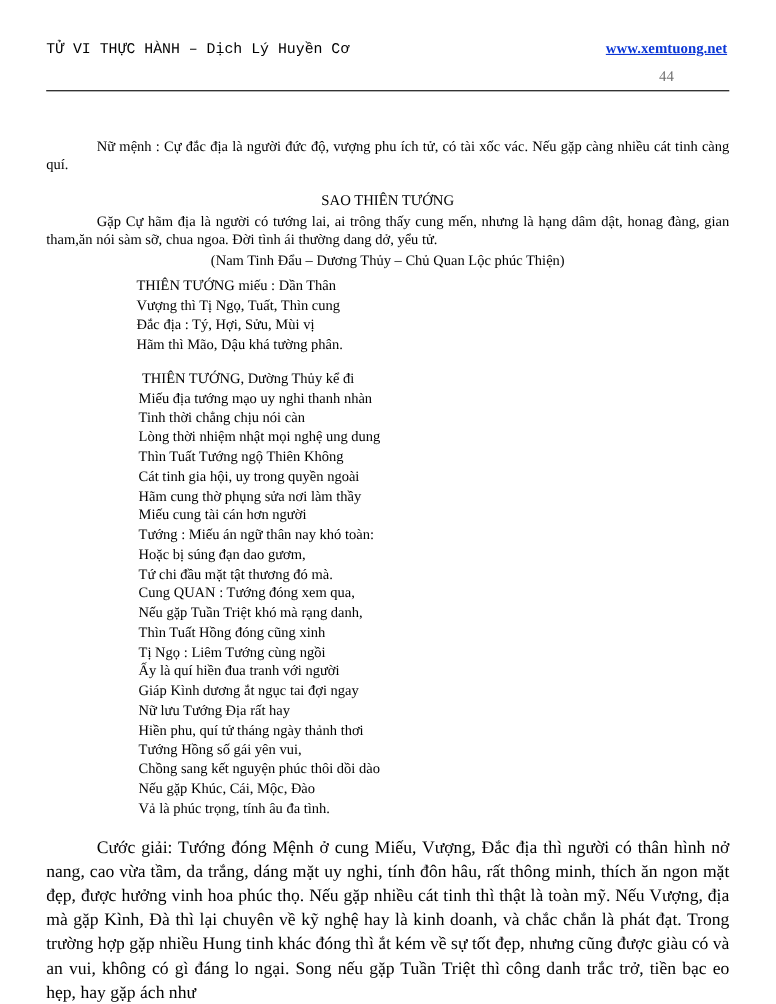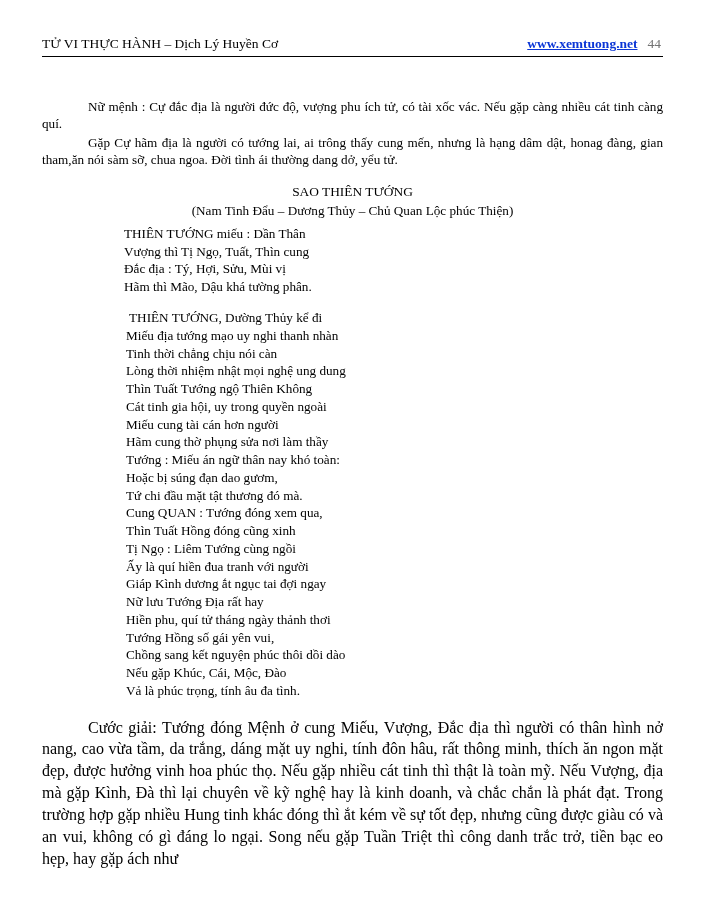--- a/index.html
+++ b/index.html
@@ -22,26 +22,28 @@
   }
   .header {
     display: flex;
     align-items: baseline;
     justify-content: space-between;
     font-size: 13.5px;
     padding: 0 2px 0 0;
   }
   .header-left {
     white-space: nowrap;
+    font-family: Liberation Mono, monospace;
   }
   .header-right {
     display: flex;
     align-items: center;
     gap: 10px;
     white-space: nowrap;
+    flex-direction: column;
   }
   .site-link {
     color: #0b36d6;
     text-decoration: underline;
     font-weight: bold;
     font-size: 13.5px;
   }
   .page-num {
     font-size: 13.5px;
     color: #737373;
@@ -115,45 +117,46 @@
       <a class="site-link" href="#">www.xemtuong.net</a>
       <span class="page-num">44</span>
     </div>
   </div>
 
   <hr class="rule">
 
   <div class="body-text">
 
     <p class="para">Nữ mệnh : Cự đắc địa là người đức độ, vượng phu ích tử, có tài xốc vác. Nếu gặp càng nhiều cát tinh càng quí.</p>
+    <p class="para center title-line">SAO THIÊN TƯỚNG</p>
+
     <p class="para">Gặp Cự hãm địa là người có tướng lai, ai trông thấy cung mến, nhưng là hạng dâm dật, honag đàng, gian tham,ăn nói sàm sỡ, chua ngoa. Đời tình ái thường dang dở, yểu tử.</p>
-
-    <p class="para center title-line">SAO THIÊN TƯỚNG</p>
     <p class="para center subtitle-line">(Nam Tinh Đẩu – Dương Thủy – Chủ Quan Lộc phúc Thiện)</p>
 
     <div class="indent-block">
       <div>THIÊN TƯỚNG miếu : Dần Thân</div>
       <div>Vượng thì Tị Ngọ, Tuất, Thìn cung</div>
       <div>Đắc địa : Tý, Hợi, Sửu, Mùi vị</div>
       <div>Hãm thì Mão, Dậu khá tường phân.</div>
     </div>
 
     <div class="verse-block">
       <div> THIÊN TƯỚNG, Dường Thủy kể đi</div>
       <div>Miếu địa tướng mạo uy nghi thanh nhàn</div>
       <div>Tinh thời chẳng chịu nói càn</div>
       <div>Lòng thời nhiệm nhật mọi nghệ ung dung</div>
       <div>Thìn Tuất Tướng ngộ Thiên Không</div>
       <div>Cát tinh gia hội, uy trong quyền ngoài</div>
+      <div>Hãm cung thờ phụng sửa nơi làm thầy</div>
       <div>Miếu cung tài cán hơn người</div>
-      <div>Hãm cung thờ phụng sửa nơi làm thầy</div>
       <div>Tướng : Miếu án ngữ thân nay khó toàn:</div>
       <div>Hoặc bị súng đạn dao gươm,</div>
       <div>Tứ chi đầu mặt tật thương đó mà.</div>
       <div>Cung QUAN : Tướng đóng xem qua,</div>
+      <div>Nếu gặp Tuần Triệt khó mà rạng danh,</div>
       <div>Thìn Tuất Hồng đóng cũng xinh</div>
       <div>Tị Ngọ : Liêm Tướng cùng ngồi</div>
       <div>Ấy là quí hiền đua tranh với người</div>
       <div>Giáp Kình dương ắt ngục tai đợi ngay</div>
       <div>Nữ lưu Tướng Địa rất hay</div>
       <div>Hiền phu, quí tử tháng ngày thảnh thơi</div>
       <div>Tướng Hồng số gái yên vui,</div>
       <div>Chồng sang kết nguyện phúc thôi dồi dào</div>
       <div>Nếu gặp Khúc, Cái, Mộc, Đào</div>
       <div>Vả là phúc trọng, tính âu đa tình.</div>

